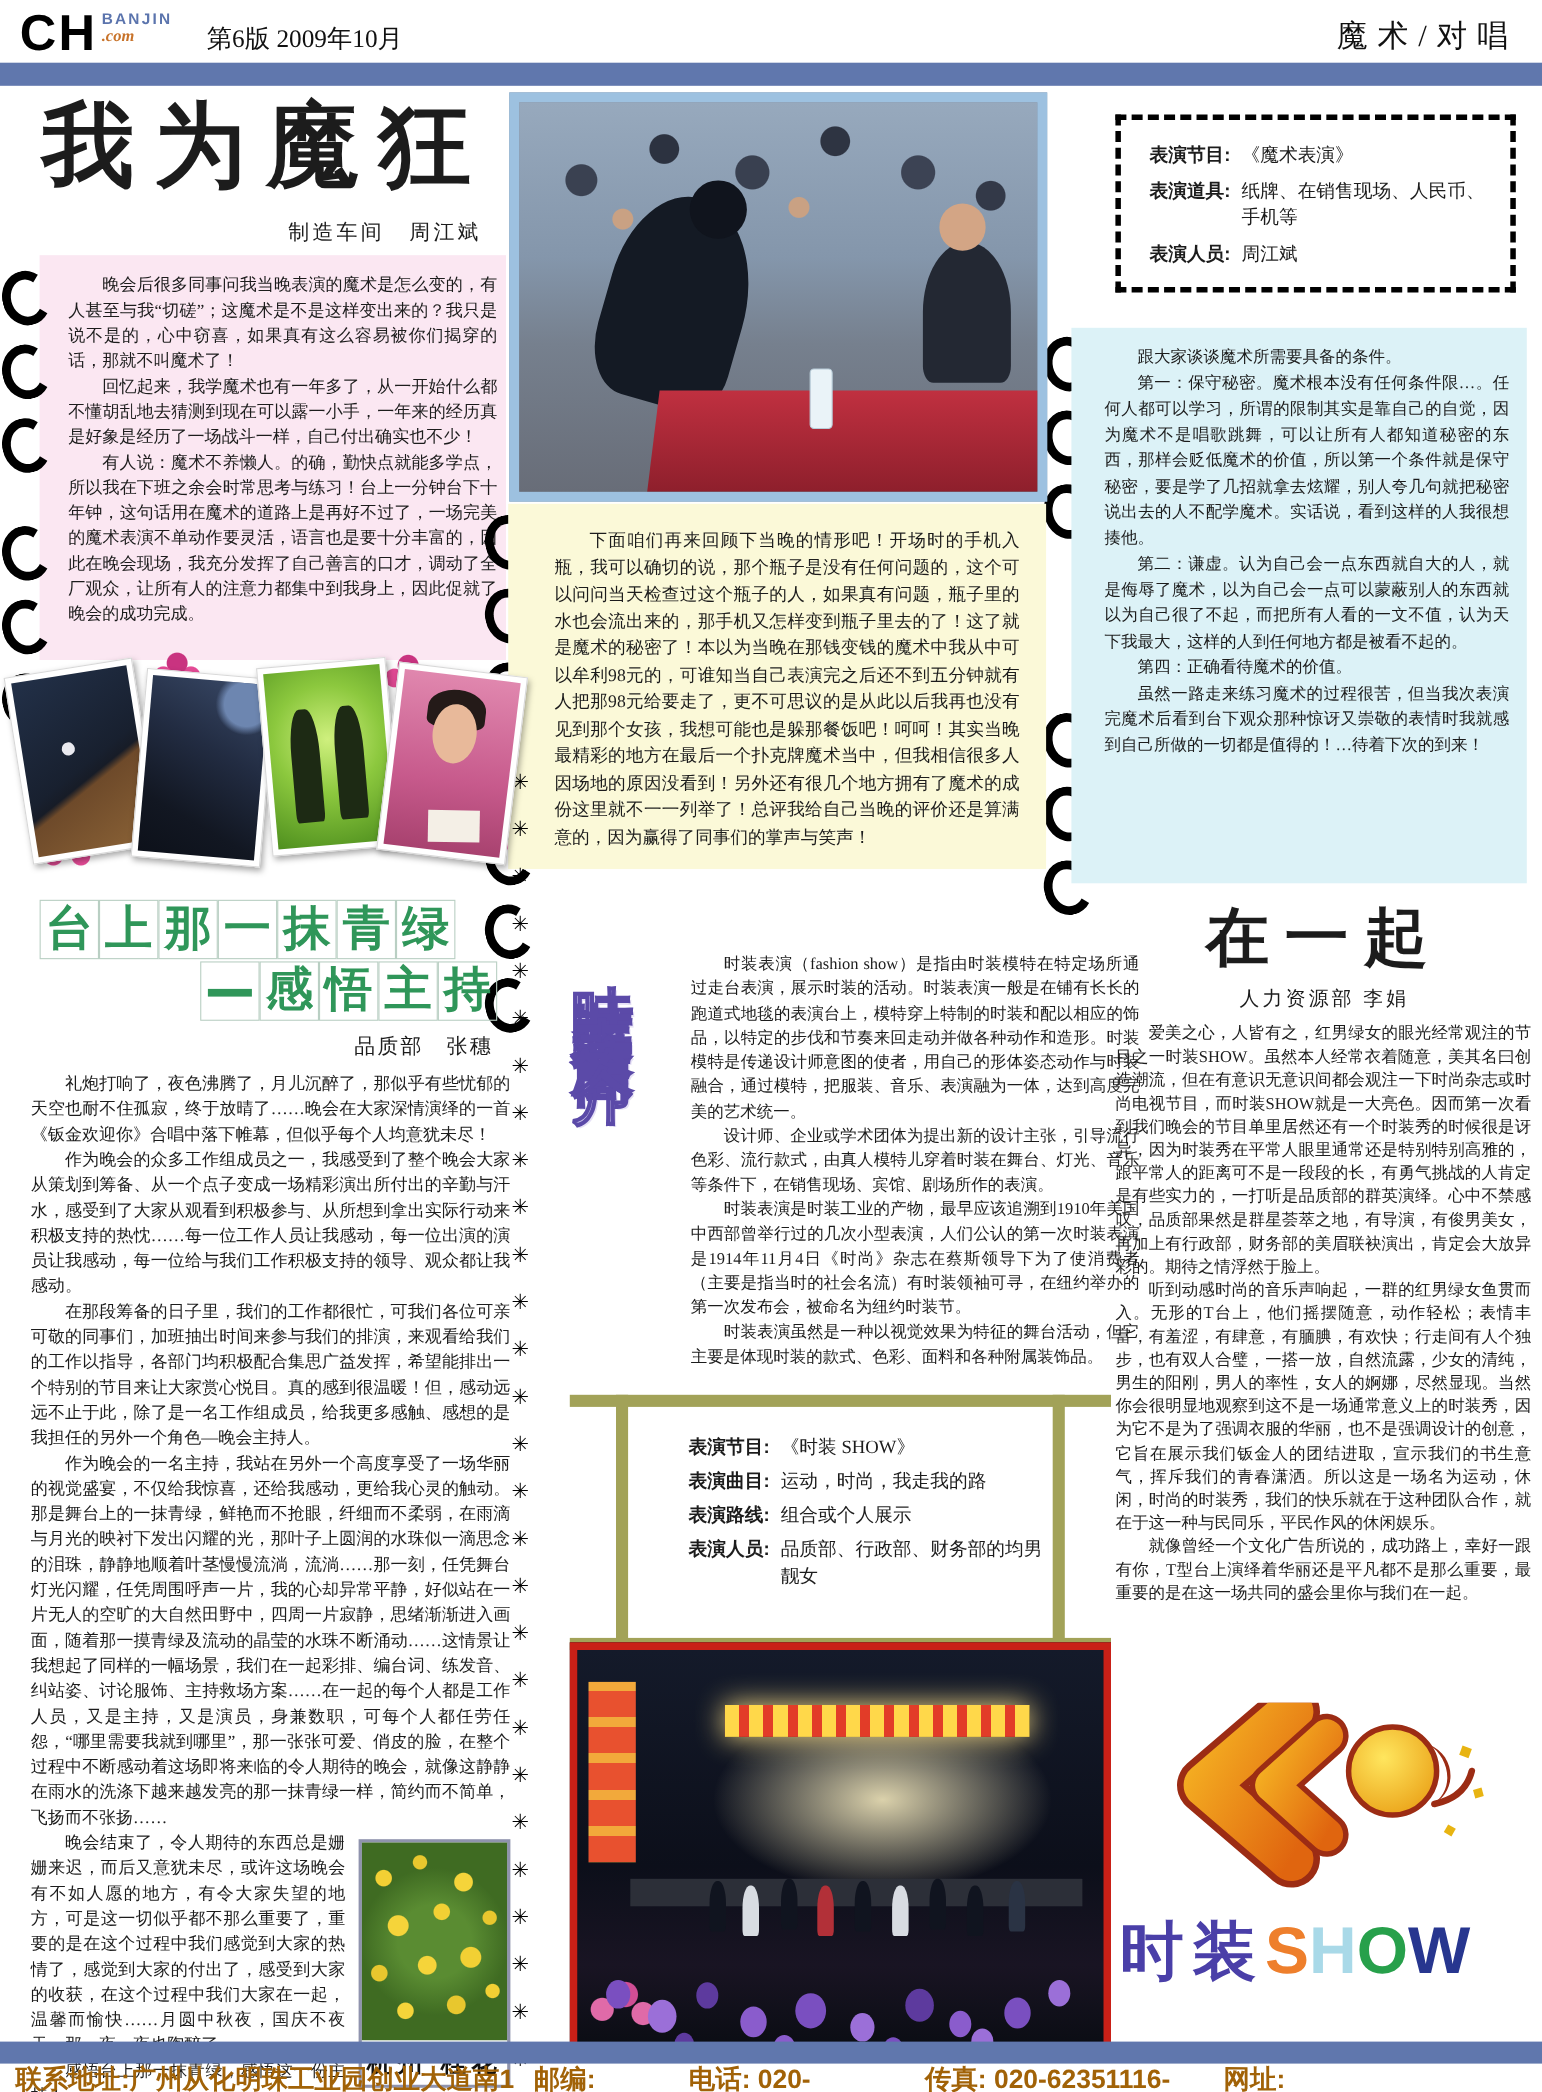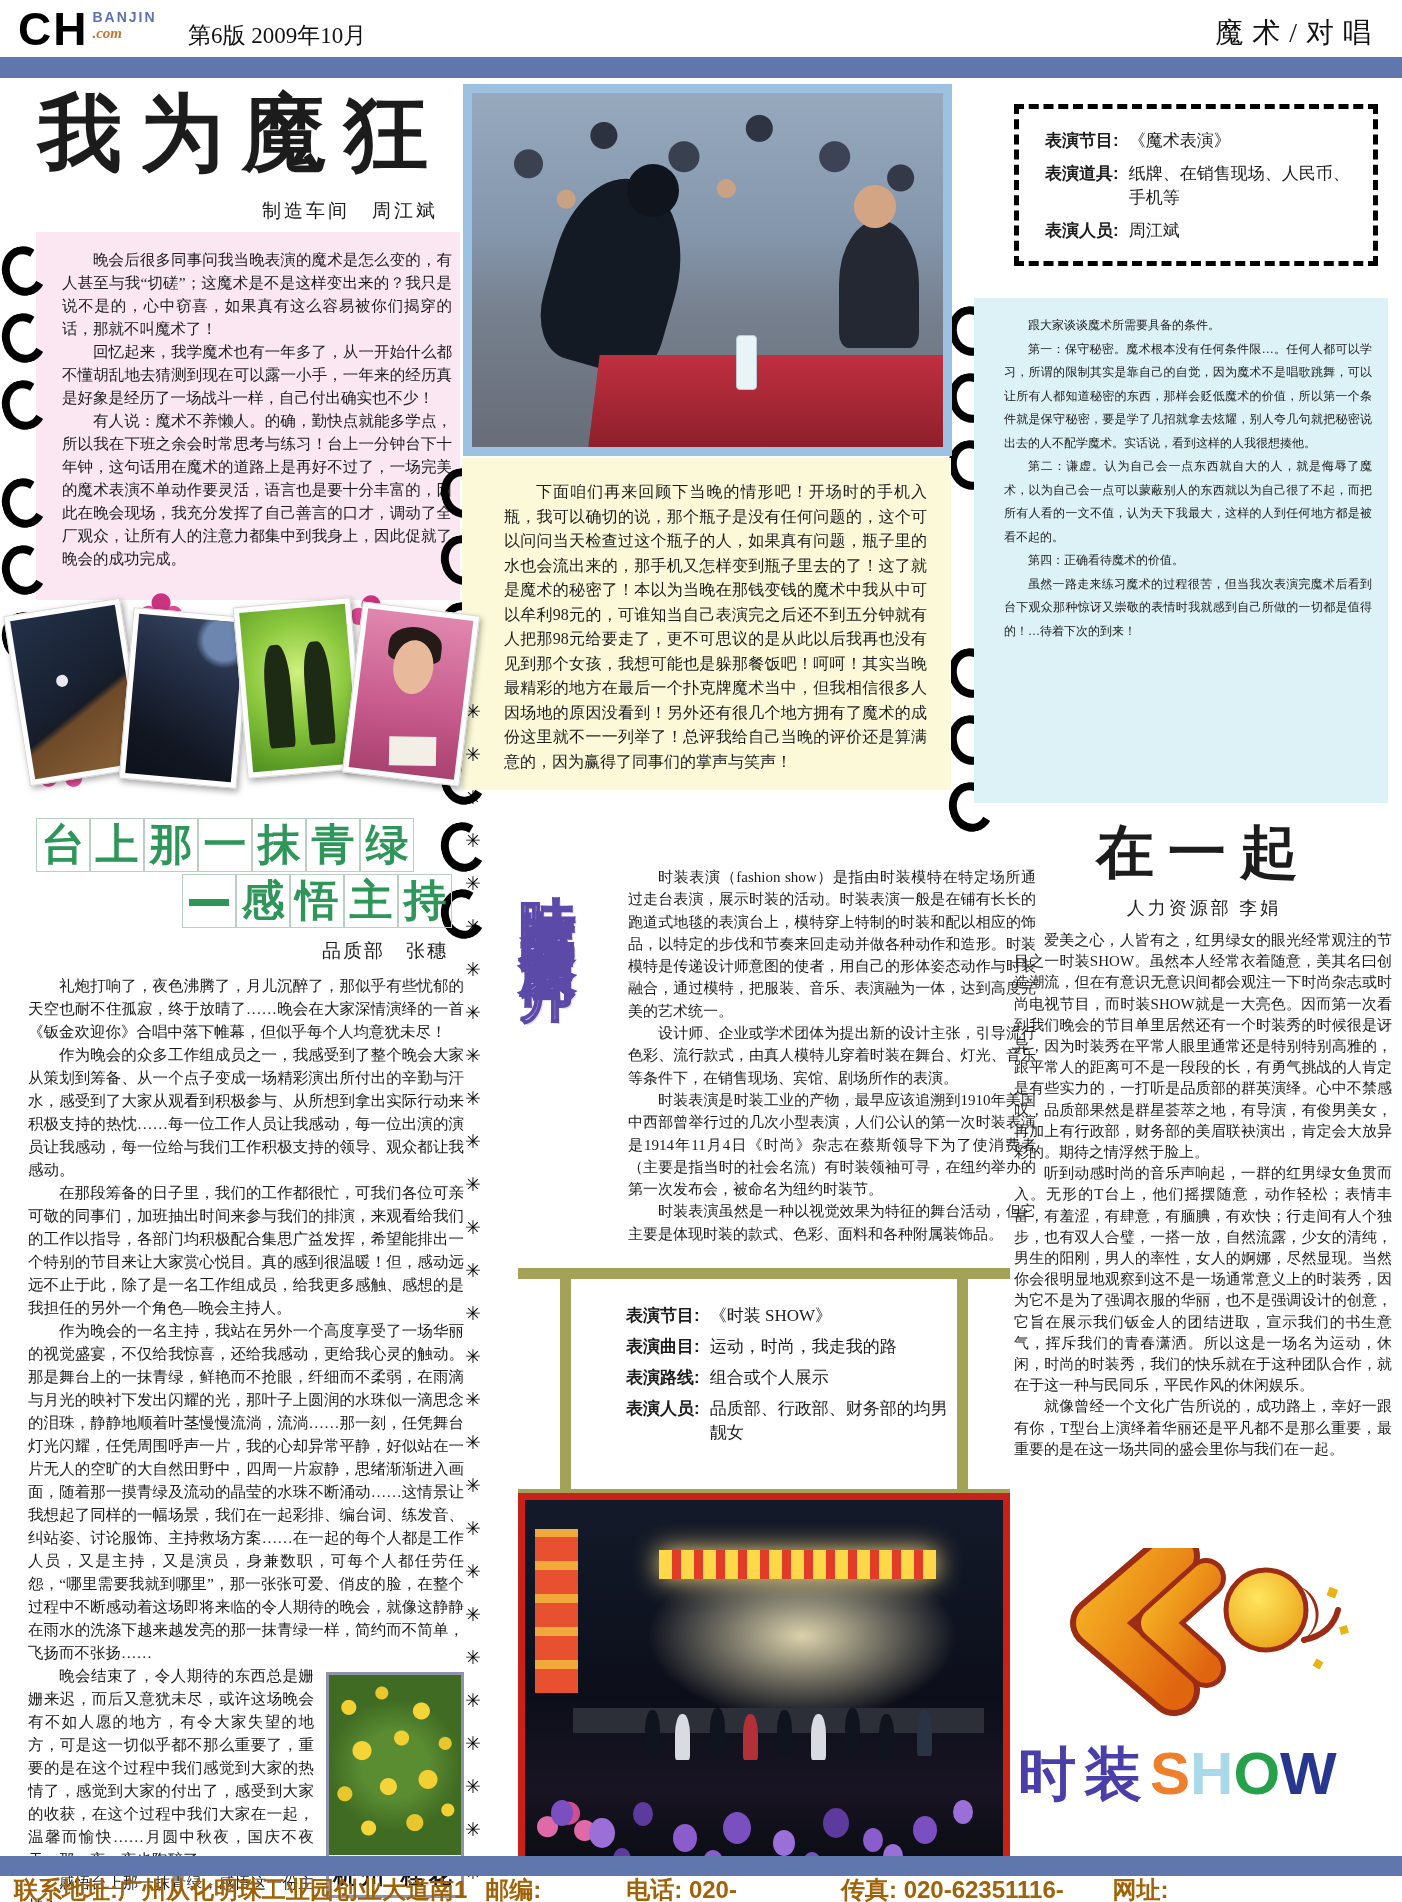--- a/index.html
+++ b/index.html
@@ -72,21 +72,21 @@
   .whead{position:absolute;right:10%;top:26%;width:9%;height:12%;background:#d3a585;border-radius:50%;}
   .bottle{position:absolute;left:56%;bottom:16%;width:4%;height:15%;background:#eaf3f8;border:1px solid #b8ccd8;border-radius:4px;}
   
   .dash-box{left:1014px;top:104px;width:364px;height:162px;border:5px dashed #000;box-sizing:border-box;
             padding:20px 12px 8px 26px;background:#fff;}
   .info-row{display:flex;margin-bottom:9px;font-size:17px;line-height:24px;}
   .info-label{font-family:"Liberation Sans","DejaVu Sans",sans-serif;font-weight:bold;white-space:nowrap;margin-right:10px;}
   .info-value{flex:1;}
   
   .cyan-box{left:974px;top:298px;width:414px;height:505px;background:#dcf2f7;box-sizing:border-box;
-            padding:16px 16px 8px 30px;font-size:12px;line-height:23.5px;}
+            padding:16px 16px 8px 30px;font-size:15px;line-height:23.5px;}
   
   .yellow-box{left:462px;top:458px;width:489px;height:332px;background:#fbf9d8;box-sizing:border-box;
               padding:22px 24px 10px 42px;font-size:16px;line-height:24.5px;}
   
   .gcell{position:relative;display:inline-block;width:54px;height:54px;border:1px solid #b9cfc3;box-sizing:border-box;
          vertical-align:top;text-align:center;line-height:52px;font-size:43px;font-weight:bold;color:#2f9659;
          background:
            linear-gradient(to right,transparent calc(50% - .5px),#dcease2 calc(50% - .5px),#dcease2 calc(50% + .5px),transparent calc(50% + .5px)),
            linear-gradient(to bottom,transparent calc(50% - .5px),#dcease2 calc(50% - .5px),#dcease2 calc(50% + .5px),transparent calc(50% + .5px));}
   .gcell.dash::after{content:"";position:absolute;left:12%;top:46%;width:76%;height:7px;background:#2f9659;}

